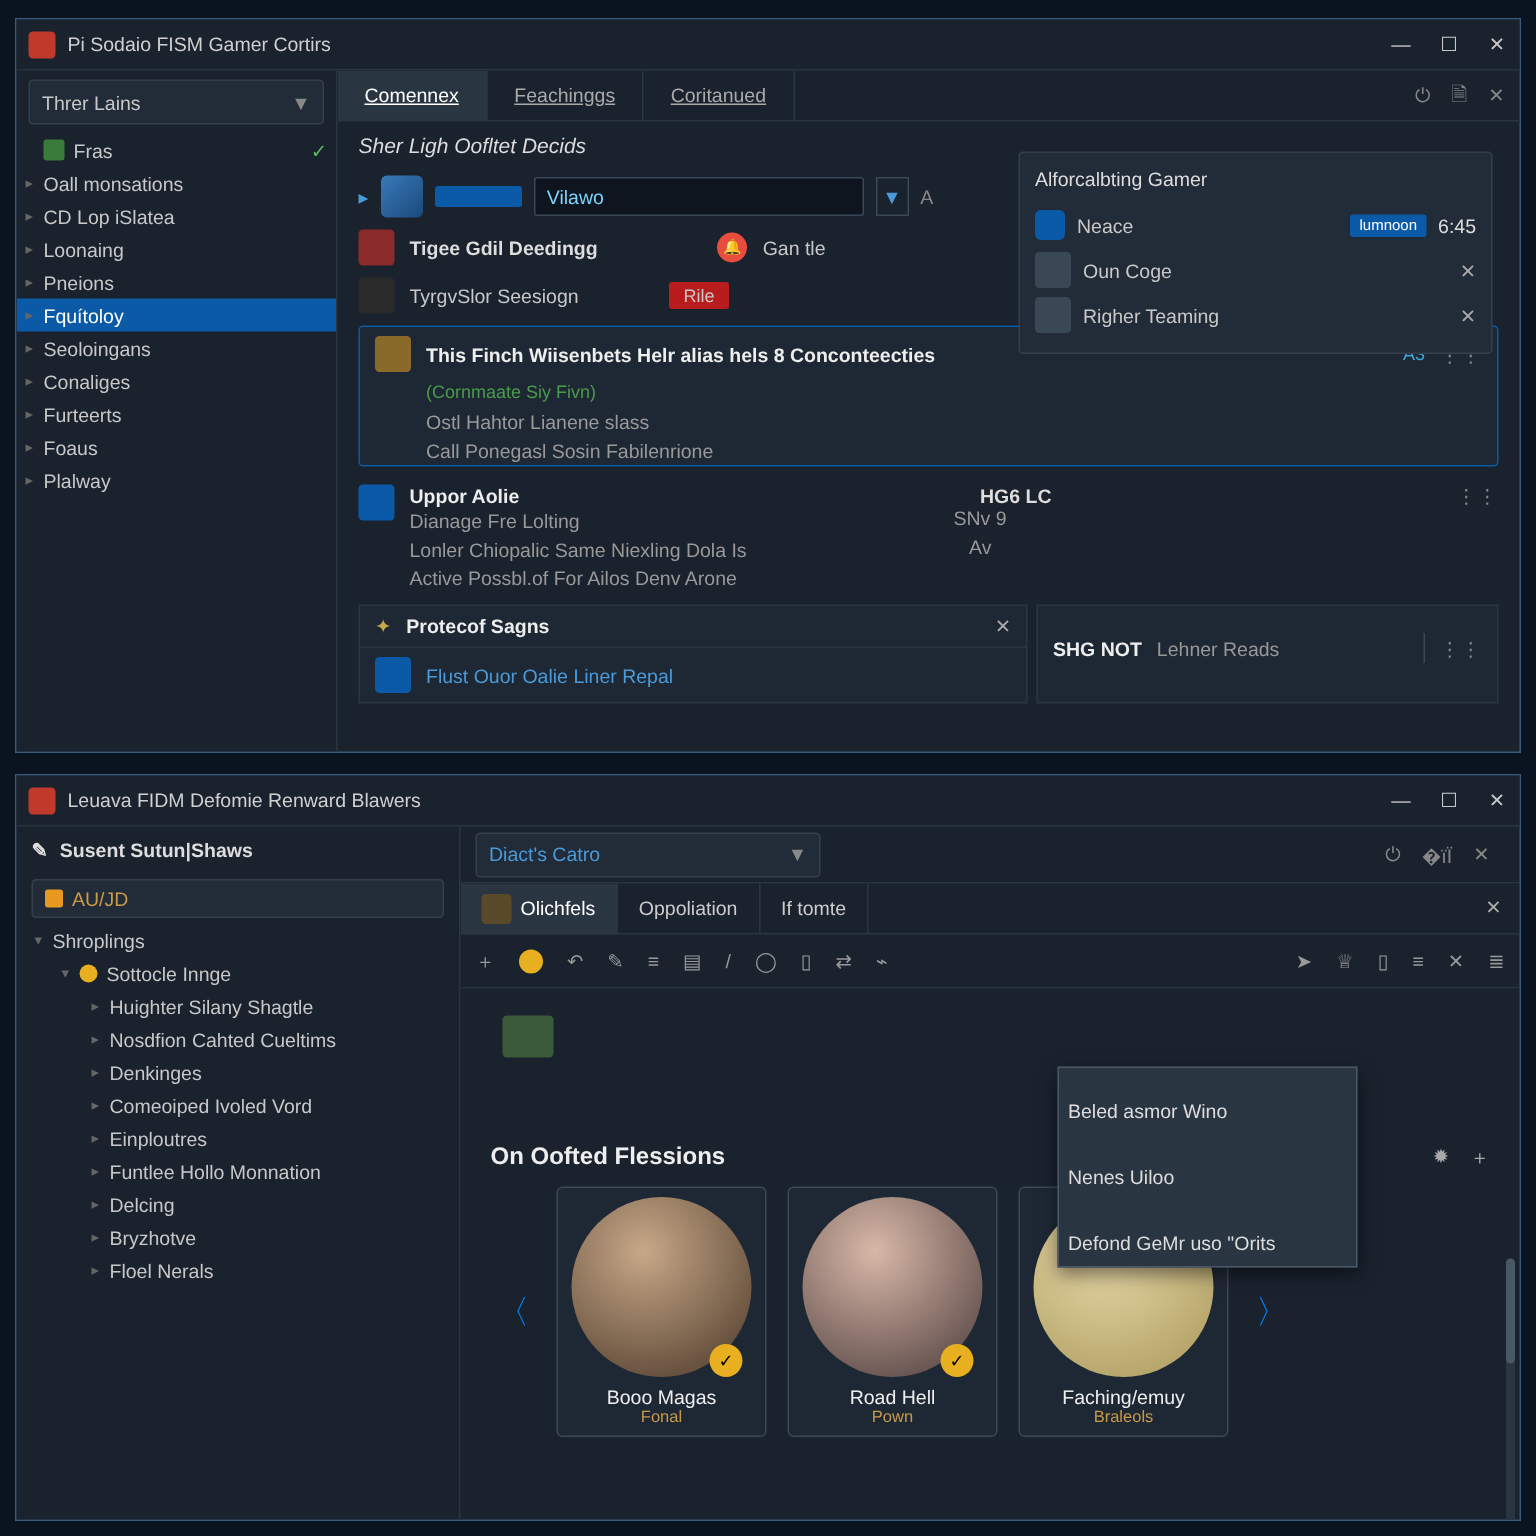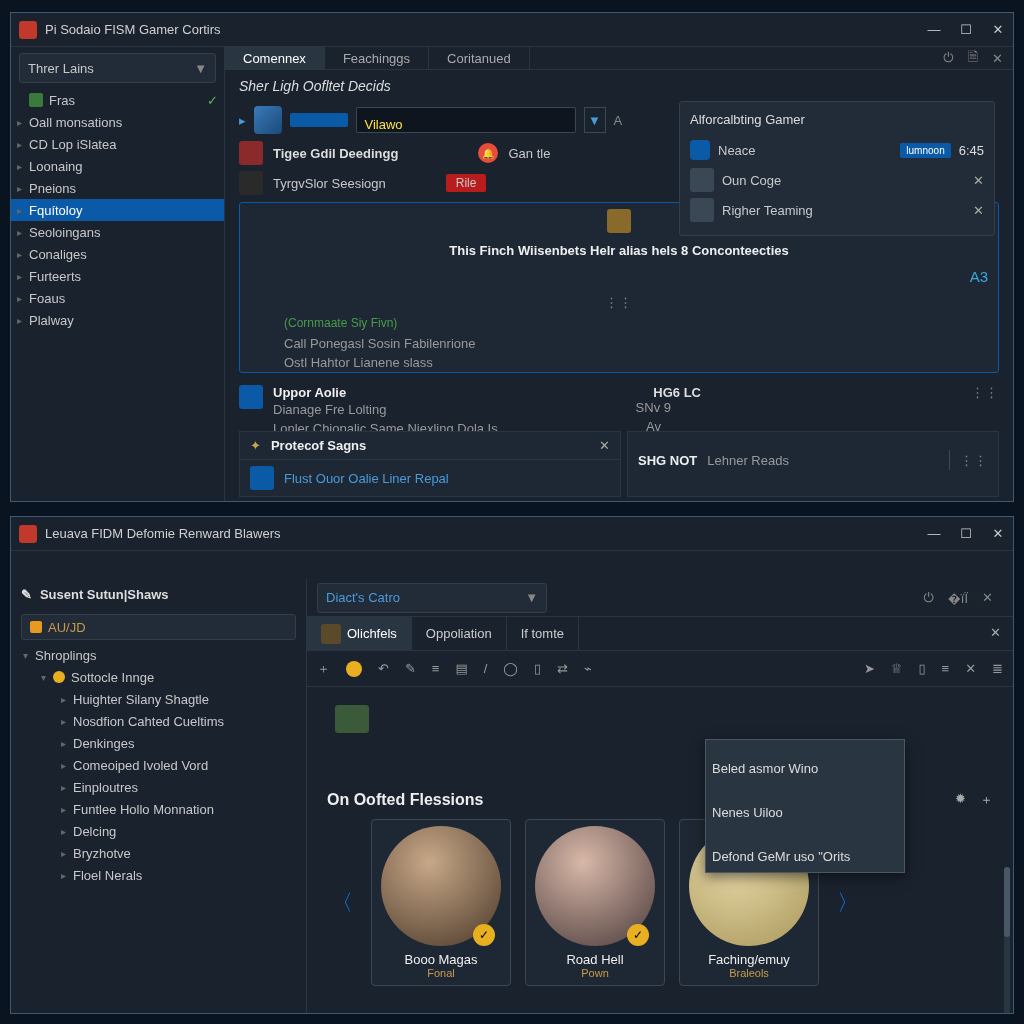--- a/index.html
+++ b/index.html
@@ -1,20 +1,20 @@
 <!DOCTYPE html>
 <html><head>
 <meta charset="utf-8">
 <style>
 * { margin: 0; padding: 0; box-sizing: border-box; font-family: "Segoe UI", Arial, sans-serif; }
 body { background: #0a1420; width: 1024px; height: 1024px; overflow: hidden; color: #c8c8c8; font-size: 13px; }
 
 .window { border: 1px solid #3a5a7a; background: #1a222e; position: absolute; display: flex; flex-direction: column; }
 .win1 { left: 10px; top: 12px; width: 1004px; height: 490px; }
-.win2 { left: 10px; top: 516px; width: 1004px; height: 498px; gap: 28px; }
+.win2 { left: 10px; top: 516px; width: 1004px; height: 498px; }
 
 .titlebar { height: 34px; background: #1a222e; display: flex; align-items: center; padding: 0 8px; border-bottom: 1px solid #2a3542; }
 .titlebar .ticon { width: 18px; height: 18px; margin-right: 8px; background: #c0392b; border-radius: 3px; }
 .titlebar .ttext { flex: 1; color: #d0d0d0; font-size: 13px; }
 .winbtns { display: flex; gap: 18px; margin-left: auto; }
 .winbtn { width: 14px; height: 14px; color: #c8c8c8; cursor: pointer; display: flex; align-items: center; justify-content: center; }
 
 .body { flex: 1; display: flex; overflow: hidden; }
 .sidebar { width: 214px; background: #1a222e; border-right: 1px solid #2a3542; display: flex; flex-direction: column; overflow: hidden; }
 .drop { height: 30px; margin: 6px 8px; background: #222c38; border: 1px solid #353f4c; border-radius: 3px; display: flex; align-items: center; padding: 0 8px; color: #c8c8c8; }
@@ -22,30 +22,30 @@
 
 .treerow { height: 22px; display: flex; align-items: center; padding: 0 6px; cursor: pointer; color: #c8c8c8; }
 .treerow.sel { background: #0a5aa8; color: #fff; }
 .treerow .arr { width: 12px; color: #666; font-size: 10px; }
 .treerow .ico { width: 14px; height: 14px; margin-right: 6px; }
 .chk { margin-left: auto; color: #5cb85c; }
 .frasico { background: #3a7a3a; border-radius: 2px; }
 
 .main { flex: 1; display: flex; flex-direction: column; overflow: hidden; }
 .tabs { height: 34px; background: #1a222e; display: flex; align-items: stretch; border-bottom: 1px solid #2a3542; }
-.tab { padding: 0 18px; display: flex; align-items: center; color: #aaa; border-right: 1px solid #2a3542; cursor: pointer; }
+.tab { padding: 0 18px; display: flex; align-items: center; color: #aaa; border-right: 1px solid #2a3542; cursor: pointer; text-decoration: underline; }
 .tab.active { background: #2a3542; color: #fff; }
 .tabicons { margin-left: auto; display: flex; align-items: center; gap: 14px; padding-right: 10px; }
 .tabicons span { color: #888; cursor: pointer; }
 
 .subhdr { padding: 8px 14px; color: #ddd; font-size: 14px; font-style: italic; }
 .srow { display: flex; align-items: center; padding: 4px 14px; gap: 8px; }
 .globe { width: 28px; height: 28px; border-radius: 4px; background: linear-gradient(135deg,#3a7aba,#1a4a7a); }
 .prog { width: 58px; height: 14px; background: #0a5aa8; border-radius: 2px; }
-.txtfield { flex: 0 0 220px; height: 26px; background: #0e151e; border: 1px solid #3a4856; border-radius: 2px; color: #fde047; padding: 0 8px; display: flex; align-items: flex-end; }
+.txtfield { flex: 0 0 220px; height: 26px; background: #0e151e; border: 1px solid #3a4856; border-radius: 2px; color: #7dd3fc; padding: 0 8px; display: flex; align-items: center; }
 .dropbtn { width: 22px; height: 26px; border: 1px solid #3a4856; background: #1a222e; color: #4a9ada; display: flex; align-items: center; justify-content: center; }
 
 .sidepan { position: absolute; right: 18px; top: 88px; width: 316px; background: #222c38; border: 1px solid #353f4c; border-radius: 3px; padding: 10px; z-index: 5; }
 .sidepan .sptit { color: #ddd; margin-bottom: 8px; }
 .sprow { display: flex; align-items: center; gap: 8px; height: 30px; }
 .spico { width: 20px; height: 20px; background: #0a5aa8; border-radius: 4px; }
 .spbadge { background: #0a5aa8; color: #fff; font-size: 10px; padding: 2px 6px; border-radius: 2px; }
 .spnum { color: #ddd; }
 
 .listrow { display: flex; align-items: center; padding: 4px 14px; gap: 10px; min-height: 30px; }
@@ -55,28 +55,28 @@
 .avico.gold { background: #8a6a2a; }
 .avico.dark { background: #2a2a2a; }
 .bellico { width: 20px; height: 20px; border-radius: 10px; background: #e74c3c; display: flex; align-items: center; justify-content: center; color:#fff; font-size:10px; }
 .badge { background: #b91c1c; padding: 2px 10px; border-radius: 2px; font-size: 12px; }
 .rowend { margin-left: auto; display: flex; gap: 10px; align-items: center; color: #888; }
 .xbtn { color: #aaa; cursor: pointer; }
 .dots { color: #888; cursor: pointer; letter-spacing: 1px; }
 
 .card { margin: 4px 14px; border: 1px solid #2a3542; border-radius: 3px; background: #1e2834; }
 .card.sel { border-color: #0a5aa8; }
-.cardhdr { display: flex; align-items: center; padding: 6px 10px; gap: 10px; flex-direction: column; }
+.cardhdr { display: flex; align-items: center; padding: 6px 10px; gap: 10px; }
 .cardsub { color: #4a9a4a; padding: 0 10px 4px 44px; font-size: 12px; }
 .cardline { color: #999; padding: 2px 10px 2px 44px; }
-.cardtag { color: #3aa8da; margin-left: auto; font-size: 15px; }
+.cardtag { color: #3aa8da; margin-left: auto; font-size: 12px; }
 
 .footerpan { display: flex; margin: 4px 14px; gap: 6px; }
 .fpleft { flex: 1; border: 1px solid #2a3542; background: #1e2834; }
-.fpright { width: 372px; border: 1px solid #2a3542; background: #1e2834; }
+.fpright { width: 308px; border: 1px solid #2a3542; background: #1e2834; }
 .fprow { display: flex; align-items: center; padding: 6px 10px; gap: 10px; }
 .link { color: #4a9ada; }
 
 
 .w2toprow { height: 38px; display: flex; align-items: center; padding: 0 10px; gap: 10px; border-bottom: 1px solid #2a3542; }
 .w2ico { width: 26px; height: 26px; border-radius: 3px; background: linear-gradient(135deg,#3a7aba,#1a4a7a); }
 .w2label { color: #ddd; }
 .refbox { border: 1px solid #353f4c; padding: 2px 6px; display: flex; align-items: center; gap: 4px; border-radius: 3px; }
 
 .w2tabs { height: 34px; display: flex; align-items: stretch; border-bottom: 1px solid #2a3542; background: #1a222e; }
@@ -228,22 +228,22 @@
       </div>
 
       <div class="card sel">
         <div class="cardhdr">
           <div class="avico gold"></div>
           <span style="font-weight:600;color:#eee">This Finch Wiisenbets Helr alias hels 8 Conconteecties</span>
           <span class="cardtag">A3</span>
           <span class="dots">⋮⋮</span>
         </div>
         <div class="cardsub">(Cornmaate Siy Fivn)</div>
+        <div class="cardline">Ostl Hahtor Lianene slass</div>
         <div class="cardline">Call Ponegasl Sosin Fabilenrione</div>
-        <div class="cardline">Ostl Hahtor Lianene slass</div>
       </div>
 
       <div class="listrow" style="align-items:flex-start;padding-top:8px">
         <div class="avico blue"></div>
         <div style="flex:1">
           <div style="display:flex">
               <span style="font-weight:600;color:#eee">Uppor Aolie</span>
               <span style="margin-left:auto;font-weight:600;color:#ddd;padding-right:260px">HG6 LC</span>
             </div>
           <div style="display:flex">

